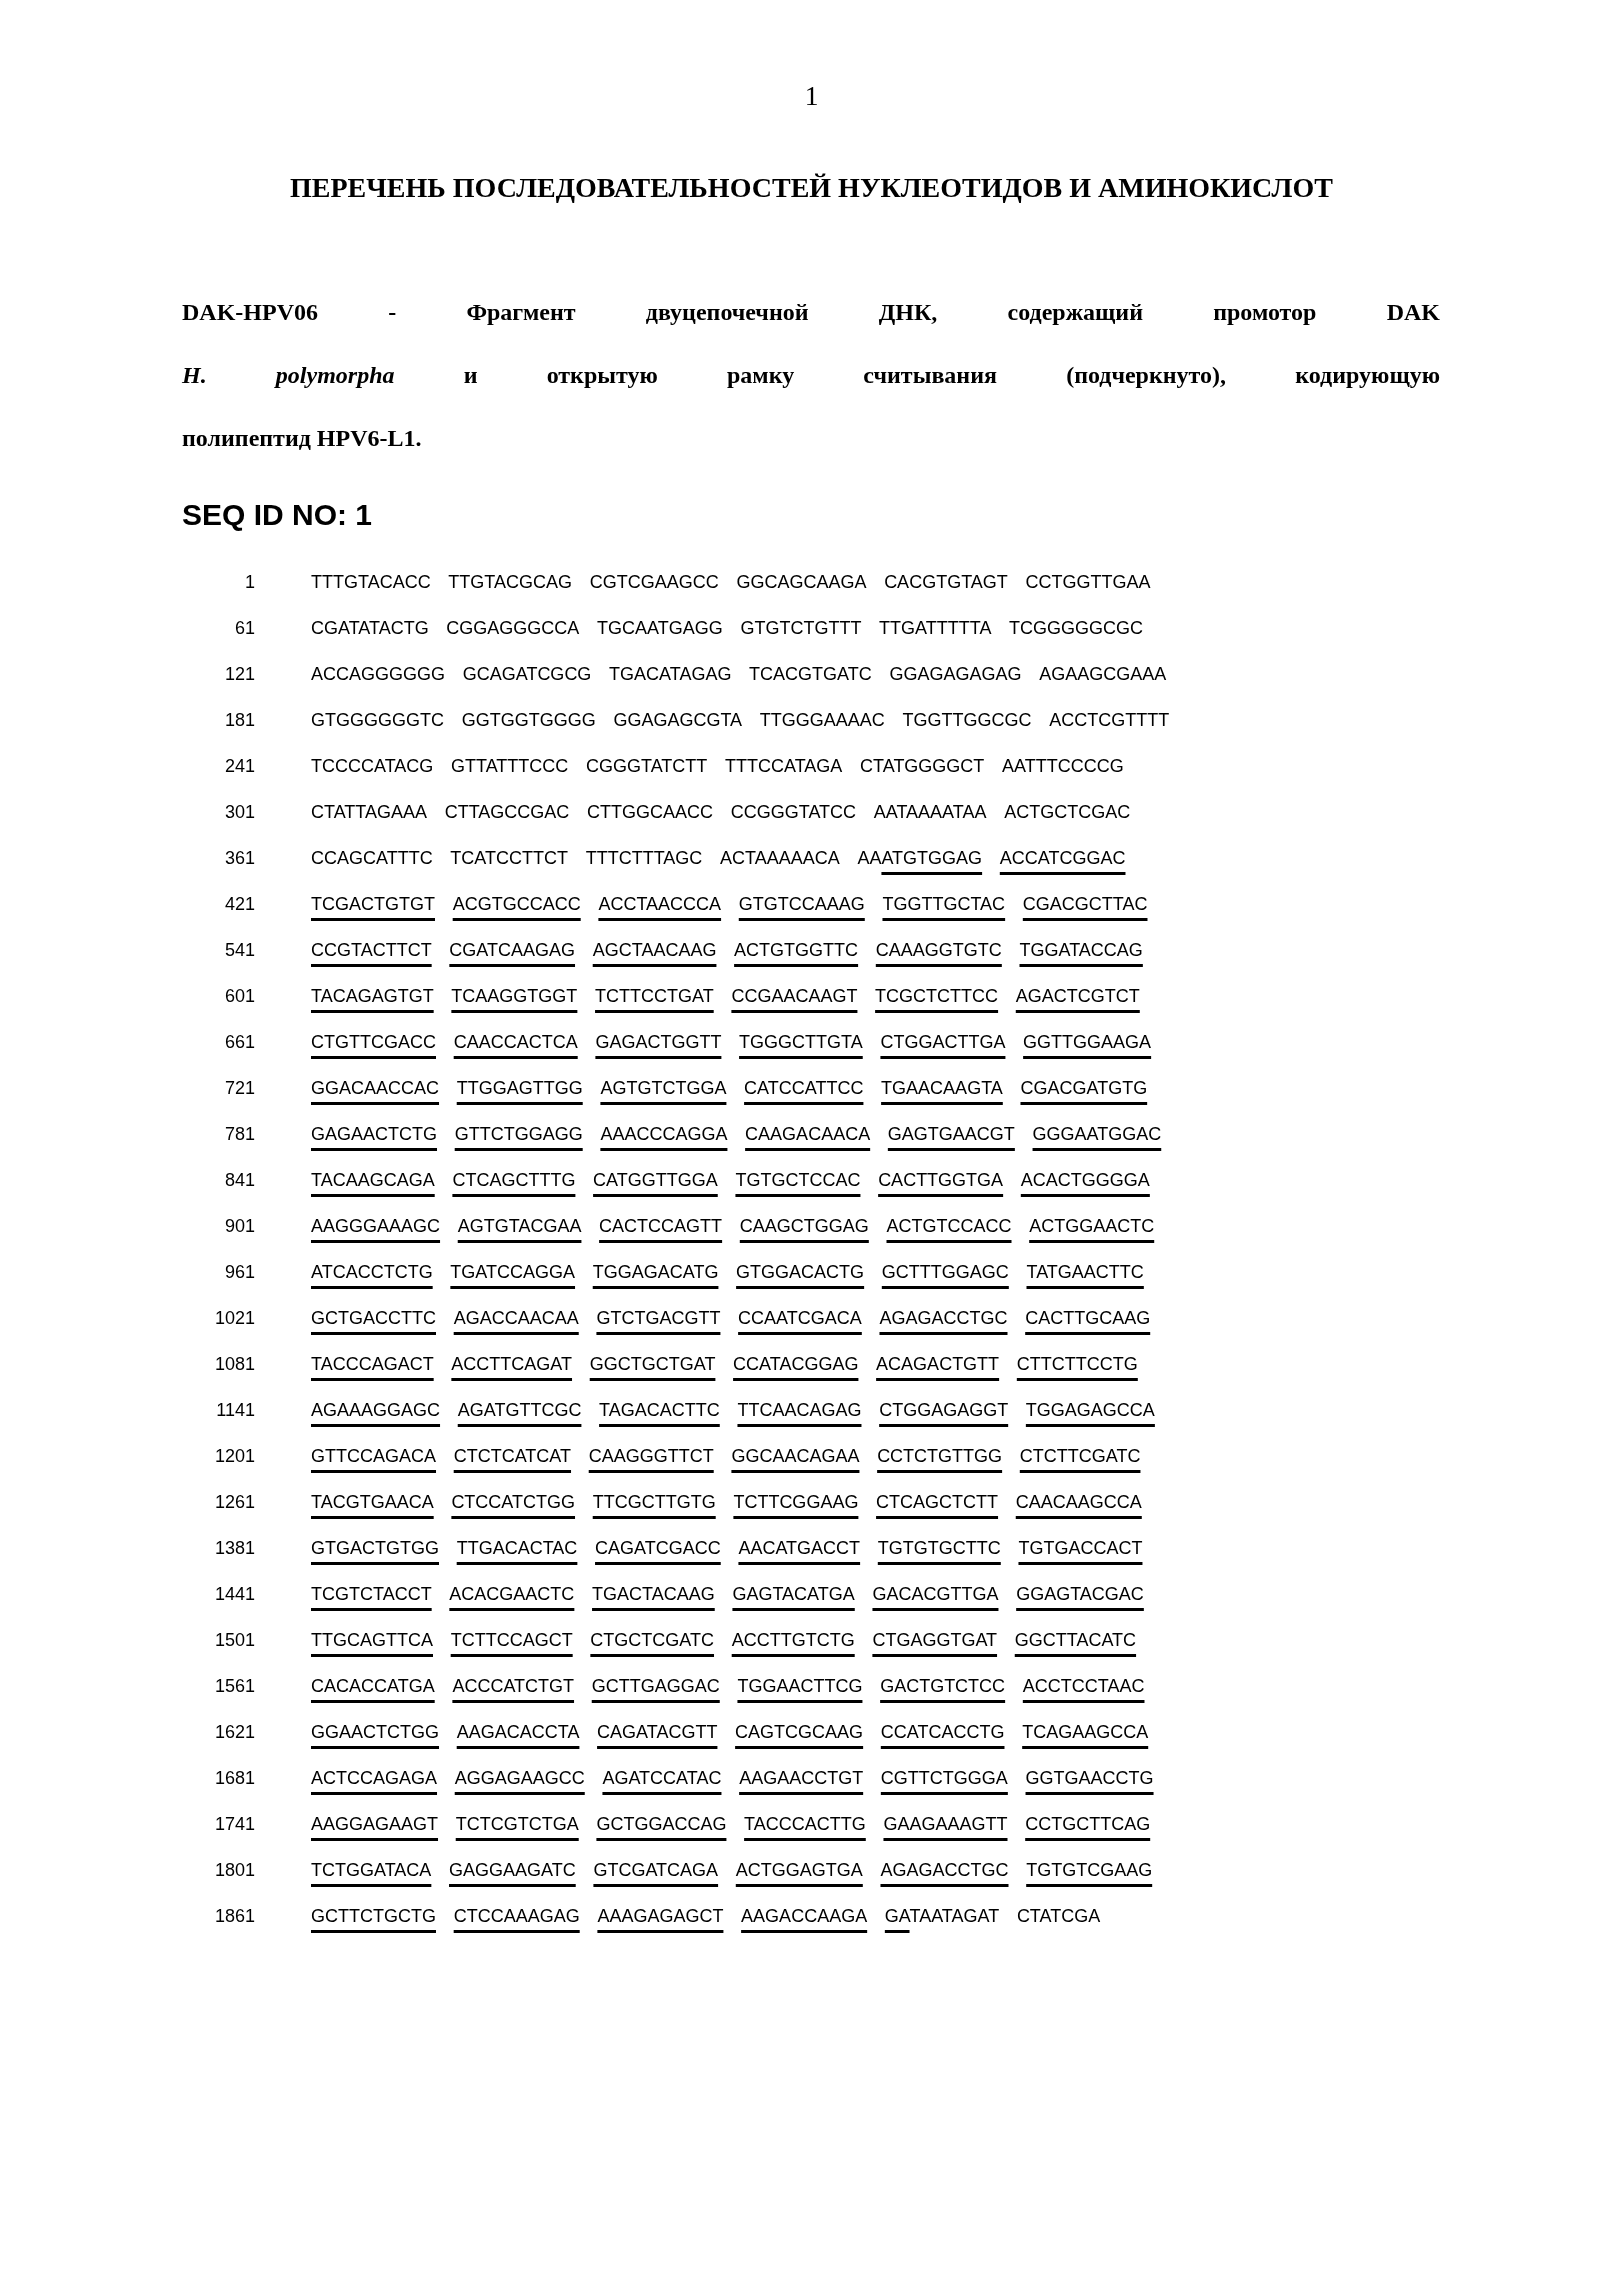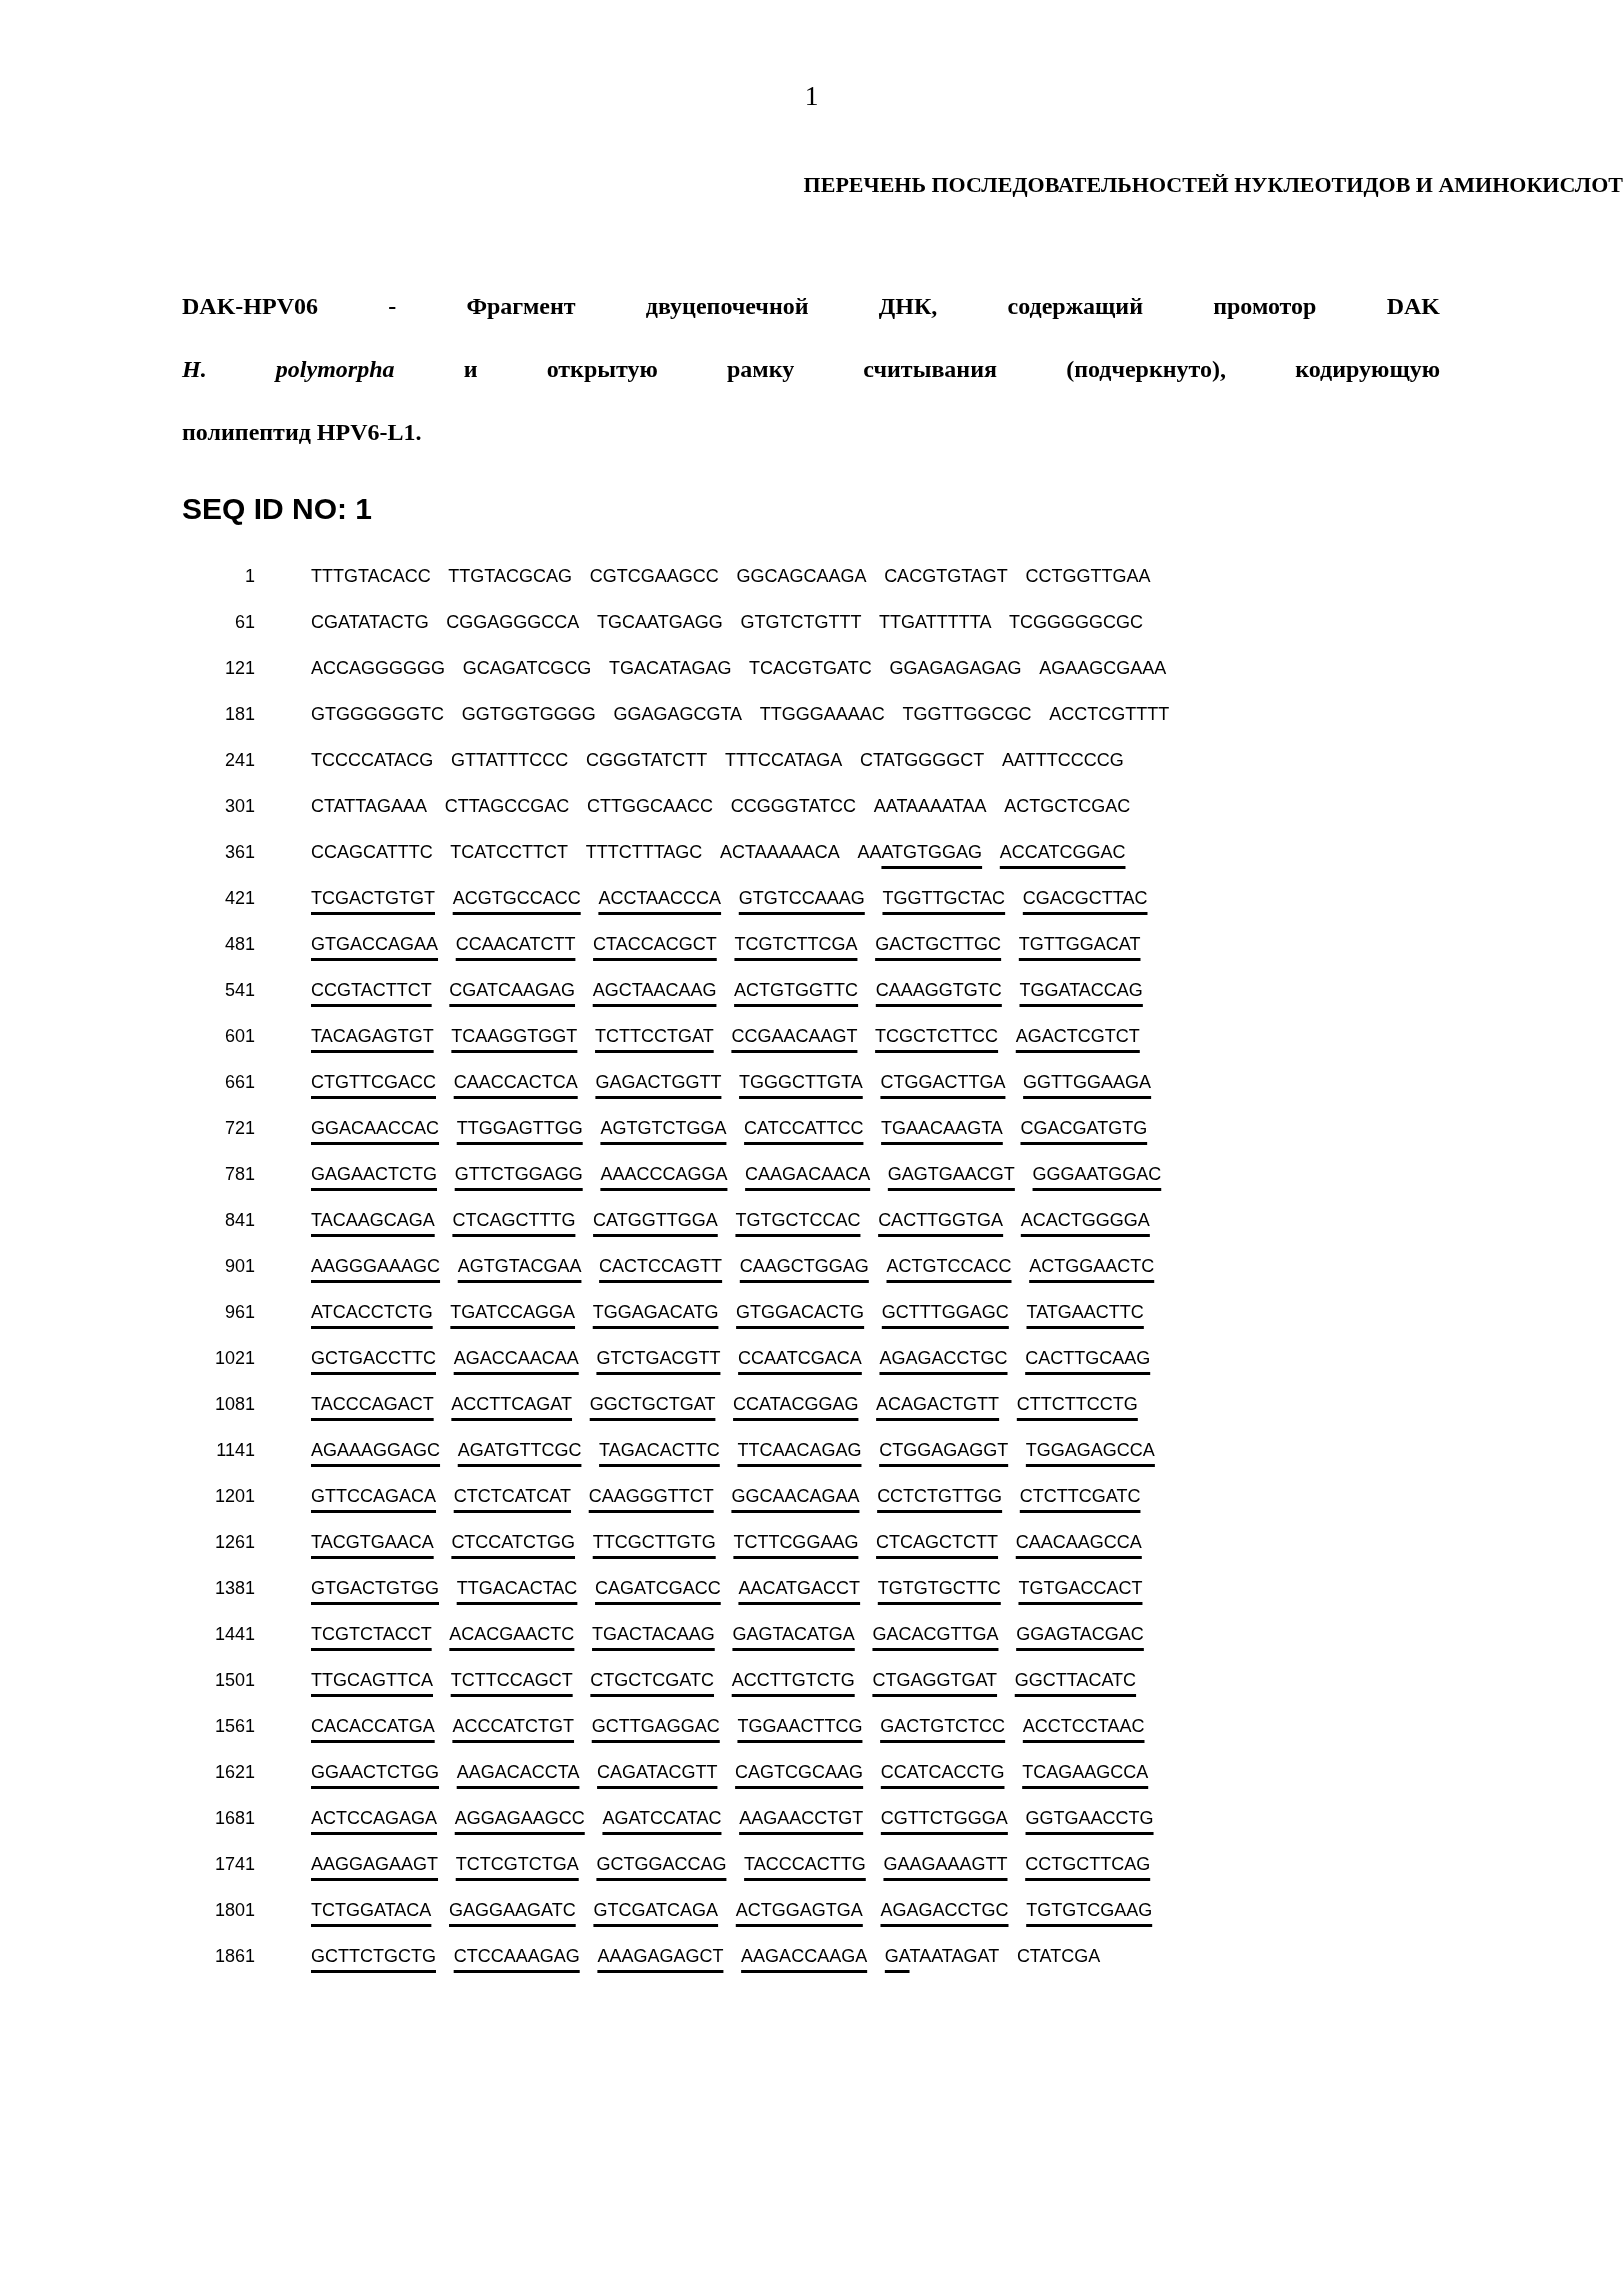--- a/index.html
+++ b/index.html
@@ -15,24 +15,24 @@
     overflow: hidden;
   }
   .page-number {
     margin-top: 80px;
     text-align: center;
     font-family: "Liberation Serif", serif;
     font-size: 27.5px;
   }
   .title {
     margin: 60px 0 0 0;
-    text-align: right;
+    text-align: center;
     font-family: "Liberation Serif", serif;
     font-weight: bold;
-    font-size: 22px;
+    font-size: 28px;
     letter-spacing: 0px;
   }
   .desc {
     margin: 77px 183px 0 182px;
     font-family: "Liberation Serif", serif;
     font-weight: bold;
     font-size: 24px;
   }
   .dline {
     line-height: 63px;
@@ -102,21 +102,20 @@
 
   <div id="seq-block">
       <div class="seq-row"><span class="seq-num">1</span><span class="seq-group">TTTGTACACC</span><span class="seq-group">TTGTACGCAG</span><span class="seq-group">CGTCGAAGCC</span><span class="seq-group">GGCAGCAAGA</span><span class="seq-group">CACGTGTAGT</span><span class="seq-group">CCTGGTTGAA</span></div>
       <div class="seq-row"><span class="seq-num">61</span><span class="seq-group">CGATATACTG</span><span class="seq-group">CGGAGGGCCA</span><span class="seq-group">TGCAATGAGG</span><span class="seq-group">GTGTCTGTTT</span><span class="seq-group">TTGATTTTTA</span><span class="seq-group">TCGGGGGCGC</span></div>
       <div class="seq-row"><span class="seq-num">121</span><span class="seq-group">ACCAGGGGGG</span><span class="seq-group">GCAGATCGCG</span><span class="seq-group">TGACATAGAG</span><span class="seq-group">TCACGTGATC</span><span class="seq-group">GGAGAGAGAG</span><span class="seq-group">AGAAGCGAAA</span></div>
       <div class="seq-row"><span class="seq-num">181</span><span class="seq-group">GTGGGGGGTC</span><span class="seq-group">GGTGGTGGGG</span><span class="seq-group">GGAGAGCGTA</span><span class="seq-group">TTGGGAAAAC</span><span class="seq-group">TGGTTGGCGC</span><span class="seq-group">ACCTCGTTTT</span></div>
       <div class="seq-row"><span class="seq-num">241</span><span class="seq-group">TCCCCATACG</span><span class="seq-group">GTTATTTCCC</span><span class="seq-group">CGGGTATCTT</span><span class="seq-group">TTTCCATAGA</span><span class="seq-group">CTATGGGGCT</span><span class="seq-group">AATTTCCCCG</span></div>
       <div class="seq-row"><span class="seq-num">301</span><span class="seq-group">CTATTAGAAA</span><span class="seq-group">CTTAGCCGAC</span><span class="seq-group">CTTGGCAACC</span><span class="seq-group">CCGGGTATCC</span><span class="seq-group">AATAAAATAA</span><span class="seq-group">ACTGCTCGAC</span></div>
       <div class="seq-row"><span class="seq-num">361</span><span class="seq-group">CCAGCATTTC</span><span class="seq-group">TCATCCTTCT</span><span class="seq-group">TTTCTTTAGC</span><span class="seq-group">ACTAAAAACA</span><span class="seq-group"><span>AA</span><span class="u">ATGTGGAG</span></span><span class="seq-group u">ACCATCGGAC</span></div>
       <div class="seq-row"><span class="seq-num">421</span><span class="seq-group u">TCGACTGTGT</span><span class="seq-group u">ACGTGCCACC</span><span class="seq-group u">ACCTAACCCA</span><span class="seq-group u">GTGTCCAAAG</span><span class="seq-group u">TGGTTGCTAC</span><span class="seq-group u">CGACGCTTAC</span></div>
-      <div class="seq-row"><span class="seq-num">481</span><span class="seq-group u">GTGACCAGAA</span><span class="seq-group u">CCAACATCTT</span><span class="seq-group u">CTACCACGCT</span><span class="seq-group u">TCGTCTTCGA</span><span class="seq-group u">GACTGCTTGC</span><span class="seq-group u">TGTTGGACAT</span></div>
       <div class="seq-row"><span class="seq-num">541</span><span class="seq-group u">CCGTACTTCT</span><span class="seq-group u">CGATCAAGAG</span><span class="seq-group u">AGCTAACAAG</span><span class="seq-group u">ACTGTGGTTC</span><span class="seq-group u">CAAAGGTGTC</span><span class="seq-group u">TGGATACCAG</span></div>
       <div class="seq-row"><span class="seq-num">601</span><span class="seq-group u">TACAGAGTGT</span><span class="seq-group u">TCAAGGTGGT</span><span class="seq-group u">TCTTCCTGAT</span><span class="seq-group u">CCGAACAAGT</span><span class="seq-group u">TCGCTCTTCC</span><span class="seq-group u">AGACTCGTCT</span></div>
       <div class="seq-row"><span class="seq-num">661</span><span class="seq-group u">CTGTTCGACC</span><span class="seq-group u">CAACCACTCA</span><span class="seq-group u">GAGACTGGTT</span><span class="seq-group u">TGGGCTTGTA</span><span class="seq-group u">CTGGACTTGA</span><span class="seq-group u">GGTTGGAAGA</span></div>
       <div class="seq-row"><span class="seq-num">721</span><span class="seq-group u">GGACAACCAC</span><span class="seq-group u">TTGGAGTTGG</span><span class="seq-group u">AGTGTCTGGA</span><span class="seq-group u">CATCCATTCC</span><span class="seq-group u">TGAACAAGTA</span><span class="seq-group u">CGACGATGTG</span></div>
       <div class="seq-row"><span class="seq-num">781</span><span class="seq-group u">GAGAACTCTG</span><span class="seq-group u">GTTCTGGAGG</span><span class="seq-group u">AAACCCAGGA</span><span class="seq-group u">CAAGACAACA</span><span class="seq-group u">GAGTGAACGT</span><span class="seq-group u">GGGAATGGAC</span></div>
       <div class="seq-row"><span class="seq-num">841</span><span class="seq-group u">TACAAGCAGA</span><span class="seq-group u">CTCAGCTTTG</span><span class="seq-group u">CATGGTTGGA</span><span class="seq-group u">TGTGCTCCAC</span><span class="seq-group u">CACTTGGTGA</span><span class="seq-group u">ACACTGGGGA</span></div>
       <div class="seq-row"><span class="seq-num">901</span><span class="seq-group u">AAGGGAAAGC</span><span class="seq-group u">AGTGTACGAA</span><span class="seq-group u">CACTCCAGTT</span><span class="seq-group u">CAAGCTGGAG</span><span class="seq-group u">ACTGTCCACC</span><span class="seq-group u">ACTGGAACTC</span></div>
       <div class="seq-row"><span class="seq-num">961</span><span class="seq-group u">ATCACCTCTG</span><span class="seq-group u">TGATCCAGGA</span><span class="seq-group u">TGGAGACATG</span><span class="seq-group u">GTGGACACTG</span><span class="seq-group u">GCTTTGGAGC</span><span class="seq-group u">TATGAACTTC</span></div>
       <div class="seq-row"><span class="seq-num">1021</span><span class="seq-group u">GCTGACCTTC</span><span class="seq-group u">AGACCAACAA</span><span class="seq-group u">GTCTGACGTT</span><span class="seq-group u">CCAATCGACA</span><span class="seq-group u">AGAGACCTGC</span><span class="seq-group u">CACTTGCAAG</span></div>
       <div class="seq-row"><span class="seq-num">1081</span><span class="seq-group u">TACCCAGACT</span><span class="seq-group u">ACCTTCAGAT</span><span class="seq-group u">GGCTGCTGAT</span><span class="seq-group u">CCATACGGAG</span><span class="seq-group u">ACAGACTGTT</span><span class="seq-group u">CTTCTTCCTG</span></div>

